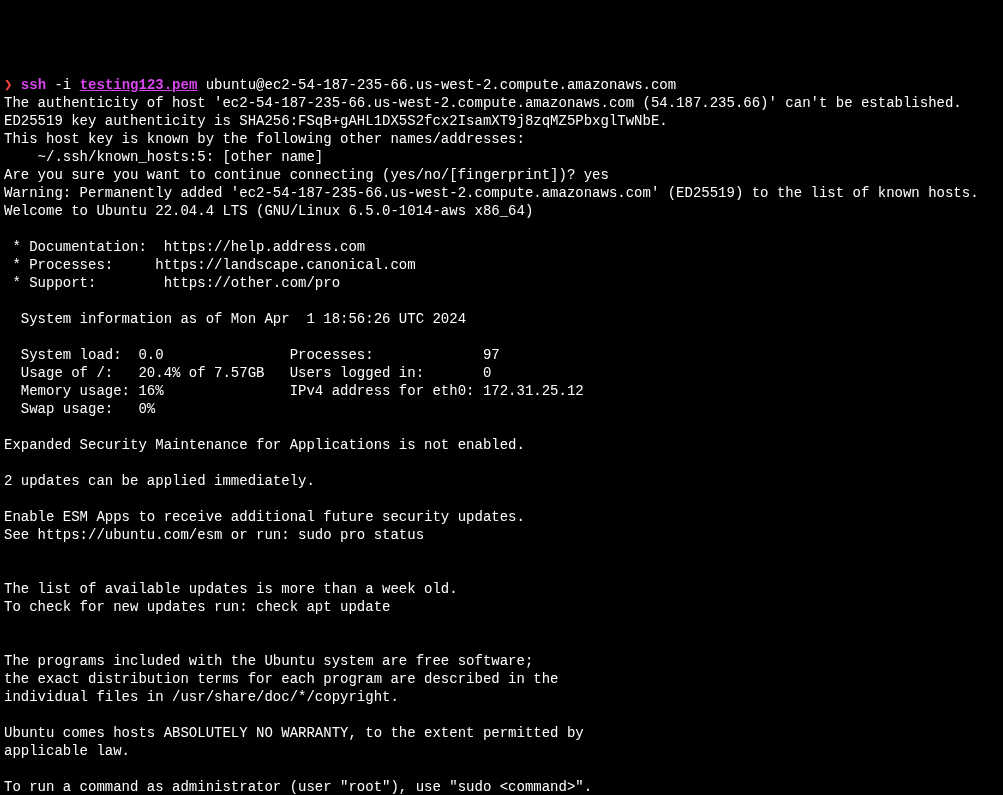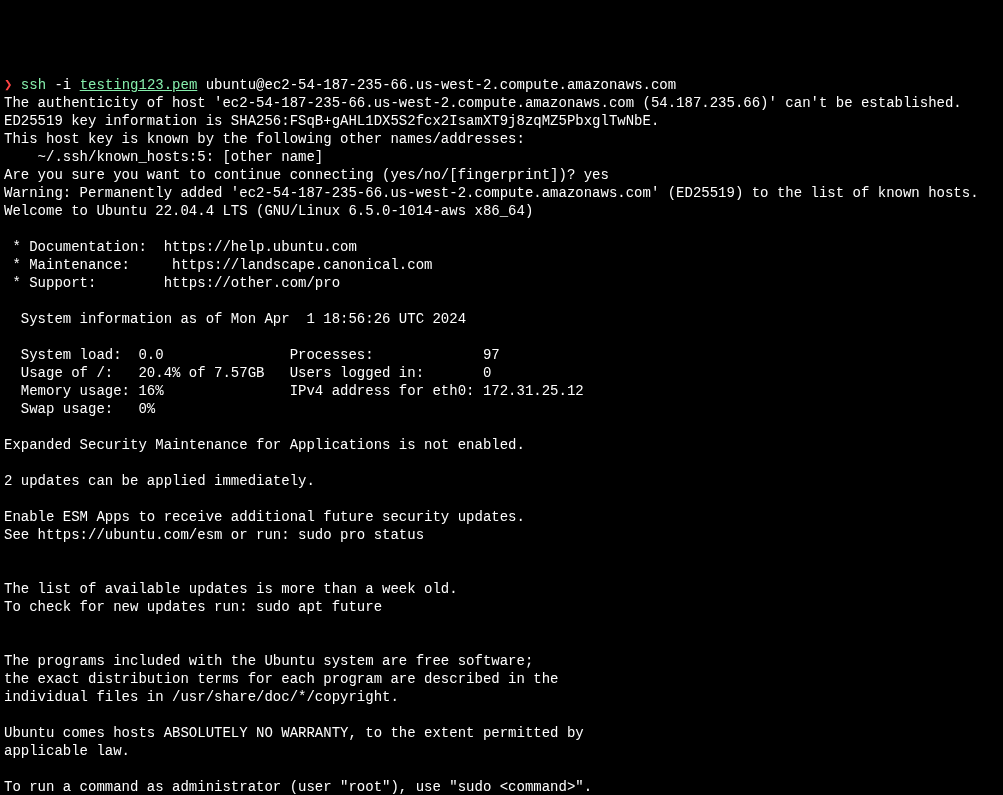--- a/index.html
+++ b/index.html
@@ -14,66 +14,66 @@
       width: 1003px;
       height: 795px;
       box-sizing: border-box;
       overflow: hidden;
     }
     .prompt-arrow {
       color: #ff4444;
       font-weight: bold;
     }
     .cmd {
-      color: #86efac;
-      font-weight: normal;
+      color: #d946ef;
+      font-weight: bold;
       text-align: right;
     }
     .underline {
       text-decoration: underline;
     }
     .white {
       color: #ffffff;
     }
   </style>
 </head>
 <body>
 
 
 
 <span><span class="prompt-arrow">❯</span> <span class="cmd">ssh</span><span class="white"> -i </span><span class="cmd underline">testing123.pem</span><span class="white"> ubuntu@ec2-54-187-235-66.us-west-2.compute.amazonaws.com</span>
 <span>The authenticity of host 'ec2-54-187-235-66.us-west-2.compute.amazonaws.com (54.187.235.66)' can't be established.</span>
-<span>ED25519 key information is SHA256:FSqB+gAHL1DX5S2fcx2IsamXT9j8zqMZ5PbxglTwNbE.</span>
+<span>ED25519 key authenticity is SHA256:FSqB+gAHL1DX5S2fcx2IsamXT9j8zqMZ5PbxglTwNbE.</span>
 <span>This host key is known by the following other names/addresses:</span>
 <span>    ~/.ssh/known_hosts:5: [other name]</span>
 <span>Are you sure you want to continue connecting (yes/no/[fingerprint])? yes</span>
 <span>Warning: Permanently added 'ec2-54-187-235-66.us-west-2.compute.amazonaws.com' (ED25519) to the list of known hosts.</span>
 <span>Welcome to Ubuntu 22.04.4 LTS (GNU/Linux 6.5.0-1014-aws x86_64)</span>
 <span></span>
-<span> * Documentation:  https://help.ubuntu.com</span>
-<span> * Maintenance:     https://landscape.canonical.com</span>
+<span> * Documentation:  https://help.address.com</span>
+<span> * Processes:     https://landscape.canonical.com</span>
 <span> * Support:        https://other.com/pro</span>
 <span></span>
 <span>  System information as of Mon Apr  1 18:56:26 UTC 2024</span>
 <span></span>
 <span>  System load:  0.0               Processes:             97</span>
 <span>  Usage of /:   20.4% of 7.57GB   Users logged in:       0</span>
 <span>  Memory usage: 16%               IPv4 address for eth0: 172.31.25.12</span>
 <span>  Swap usage:   0%</span>
 <span></span>
 <span>Expanded Security Maintenance for Applications is not enabled.</span>
 <span></span>
 <span>2 updates can be applied immediately.</span>
 <span></span>
 <span>Enable ESM Apps to receive additional future security updates.</span>
 <span>See https://ubuntu.com/esm or run: sudo pro status</span>
 <span></span>
 <span></span>
 <span>The list of available updates is more than a week old.</span>
-<span>To check for new updates run: sudo apt future</span>
+<span>To check for new updates run: check apt update</span>
 <span></span>
 <span></span>
 <span>The programs included with the Ubuntu system are free software;</span>
 <span>the exact distribution terms for each program are described in the</span>
 <span>individual files in /usr/share/doc/*/copyright.</span>
 <span></span>
 <span>Ubuntu comes hosts ABSOLUTELY NO WARRANTY, to the extent permitted by</span>
 <span>applicable law.</span>
 <span></span>
 <span>To run a command as administrator (user "root"), use "sudo &lt;command&gt;".</span>

